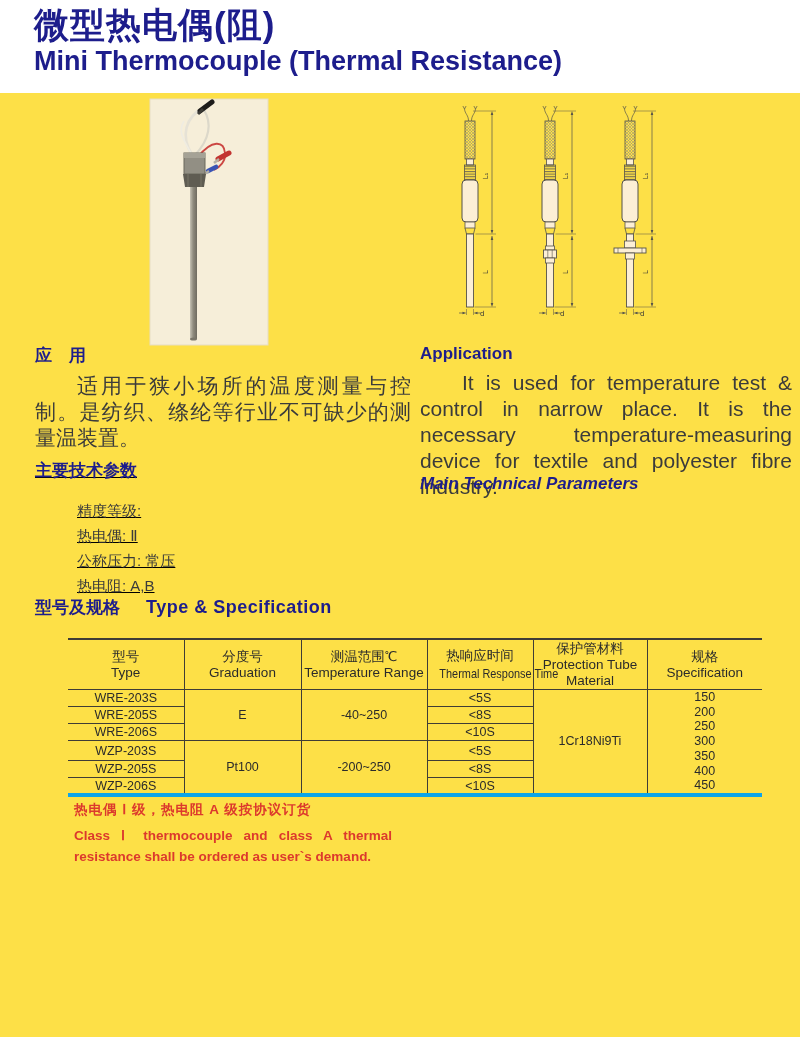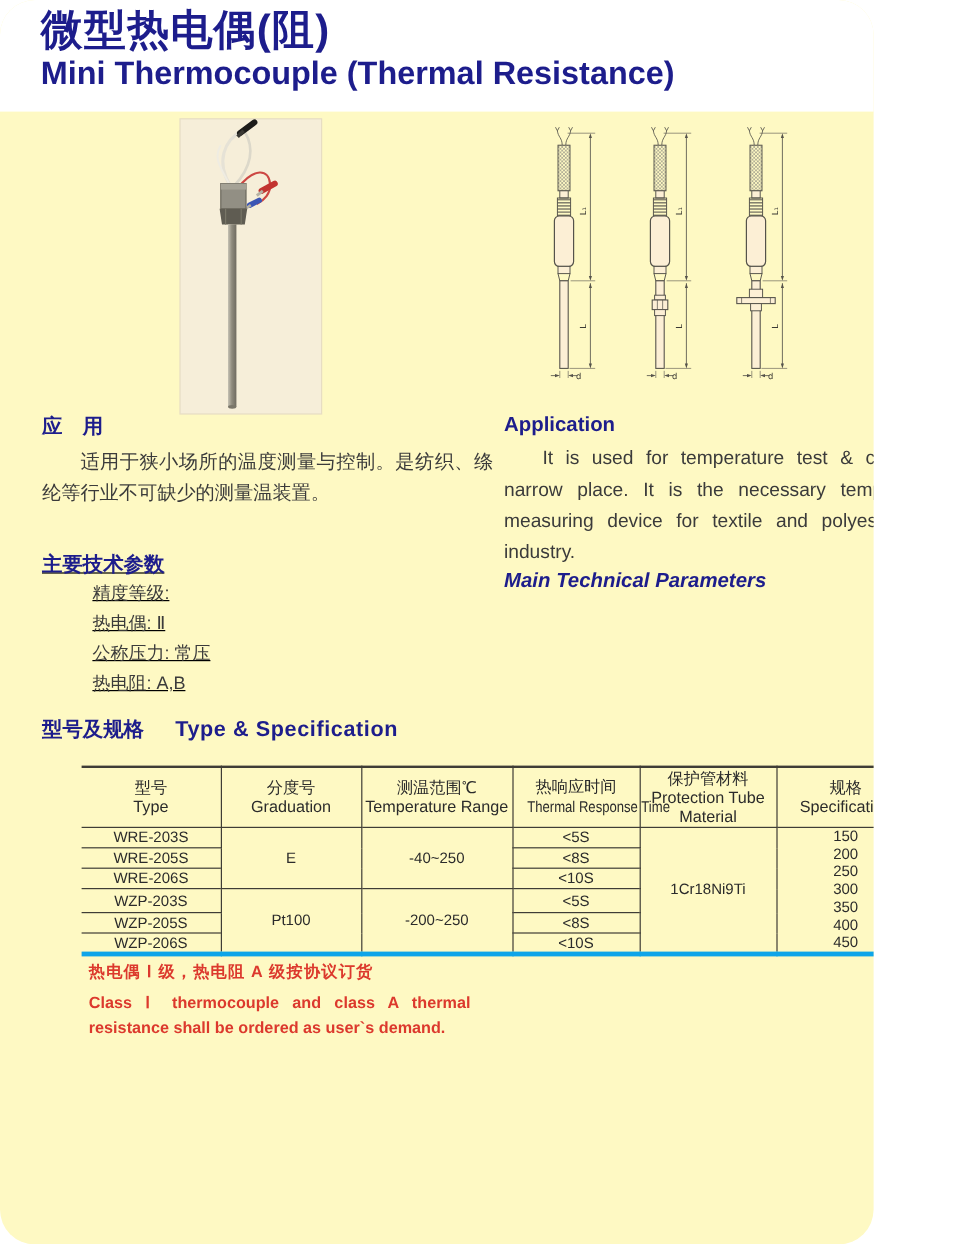--- a/index.html
+++ b/index.html
@@ -1,42 +1,42 @@
 <!DOCTYPE html>
 <html><head>
 <meta charset="utf-8">
 <style>
   * { margin:0; padding:0; box-sizing:border-box; }
   body { font-family:"Liberation Sans", sans-serif; }
   .page {
-    position:relative; width:728px; height:1037px;
-    background:#fef9c3; overflow:hidden;border-radius:29px;
+    position:relative; width:800px; height:1037px;
+    background:#fde047; overflow:hidden;
   }
   .top-band {
     position:absolute; left:0; top:0; width:800px; height:93px;
     background:#ffffff;
   }
   .title-zh {
     position:absolute; left:34px; top:2px;
     font-size:35px; font-weight:bold; color:#1d1d8c; letter-spacing:1px;
   }
   .title-en {
     position:absolute; left:34px; top:46px;
     font-size:27px; font-weight:bold; color:#1d1d8c;
   }
   .photo-svg { position:absolute; left:148px; top:97px; }
   .drawings-svg { position:absolute; left:432px; top:103px; }
 
   .blk { position:absolute; }
   .h-navy { font-size:17px; font-weight:bold; color:#1d1d8c; }
   .para {
-    margin-top:6px; font-size:16px; color:#3b3b3b; line-height:26px;
+    margin-top:6px; font-size:21px; color:#3b3b3b; line-height:26px;
     text-align:justify; text-indent:2em;
   }
-  .p-items { margin-top:0; }
+  .p-items { margin-top:16px; }
   .p-items div { font-size:15px; color:#3b3b3b; line-height:25px; }
   .items-zh { padding-left:42px; }
   .items-en { padding-left:20px; }
 
   .spec-head { position:absolute; left:35px; top:596px; }
   .spec-head .zh { font-size:17px; font-weight:bold; color:#1d1d8c; }
   .spec-head .en { font-size:18px; font-weight:bold; color:#1d1d8c; margin-left:26px; letter-spacing:0.5px; }
 
   table.spec {
     position:absolute; left:68px; top:638px; width:694px;

